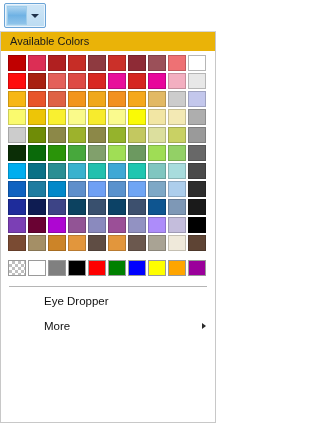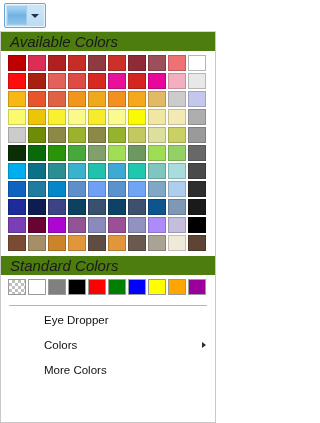--- a/index.html
+++ b/index.html
@@ -56,24 +56,23 @@
     height: 392px;
     background: #ffffff;
     border: 1px solid #c8c8c8;
     border-top: 1px solid #d6d6d6;
   }
 
   .section-header {
     height: 19px;
     line-height: 19px;
     padding-left: 9px;
-    font-size: 15px;
+    font-size: 11px;
     color: #1a1a1a;
-    background: #4d7c0f;
-    font-style: italic;
+    background: #eab308;
   }
 
   .swatch-area {
     padding: 4px 7px 5px 7px;
     background: #ffffff;
   }
 
   .swatch-row {
     display: flex;
     gap: 2px;
@@ -281,39 +280,37 @@
           <div class="swatch" title="#E2963C" style="background: rgb(226, 150, 60);"></div>
           <div class="swatch" title="#5F4D44" style="background: rgb(95, 77, 68);"></div>
           <div class="swatch" title="#E2963C" style="background: rgb(226, 150, 60);"></div>
           <div class="swatch" title="#6B584E" style="background: rgb(107, 88, 78);"></div>
           <div class="swatch" title="#A9A394" style="background: rgb(169, 163, 148);"></div>
           <div class="swatch" title="#EFE9DA" style="background: rgb(239, 233, 218);"></div>
           <div class="swatch" title="#5E4434" style="background: rgb(94, 68, 52);"></div>
         </div>
       </div>
 
-    <div class="section-header">Standard Colors</div>
 
     <div class="swatch-area">
       <div class="swatch-row" id="standard-row">
           <div class="std-swatch checker" title="transparent"></div>
           <div class="std-swatch" title="white" style="background: rgb(255, 255, 255);"></div>
           <div class="std-swatch" title="gray" style="background: rgb(128, 128, 128);"></div>
           <div class="std-swatch" title="black" style="background: rgb(0, 0, 0);"></div>
           <div class="std-swatch" title="red" style="background: rgb(255, 0, 0);"></div>
           <div class="std-swatch" title="green" style="background: rgb(0, 128, 0);"></div>
           <div class="std-swatch" title="blue" style="background: rgb(0, 0, 255);"></div>
           <div class="std-swatch" title="yellow" style="background: rgb(255, 255, 0);"></div>
           <div class="std-swatch" title="orange" style="background: rgb(255, 165, 0);"></div>
           <div class="std-swatch" title="purple" style="background: rgb(155, 0, 155);"></div>
         </div>
     </div>
 
     <div class="separator"></div>
 
     <div class="menu-list" id="menu-list">
         <div class="menu-item"><span>Eye Dropper</span></div>
-        <div class="menu-item"><span>Colors</span><span class="submenu-arrow"></span></div>
-        <div class="menu-item"><span>More Colors</span></div>
+        <div class="menu-item"><span>More</span><span class="submenu-arrow"></span></div>
       </div>
 
   </div>
 </div>
 
 </body></html>

